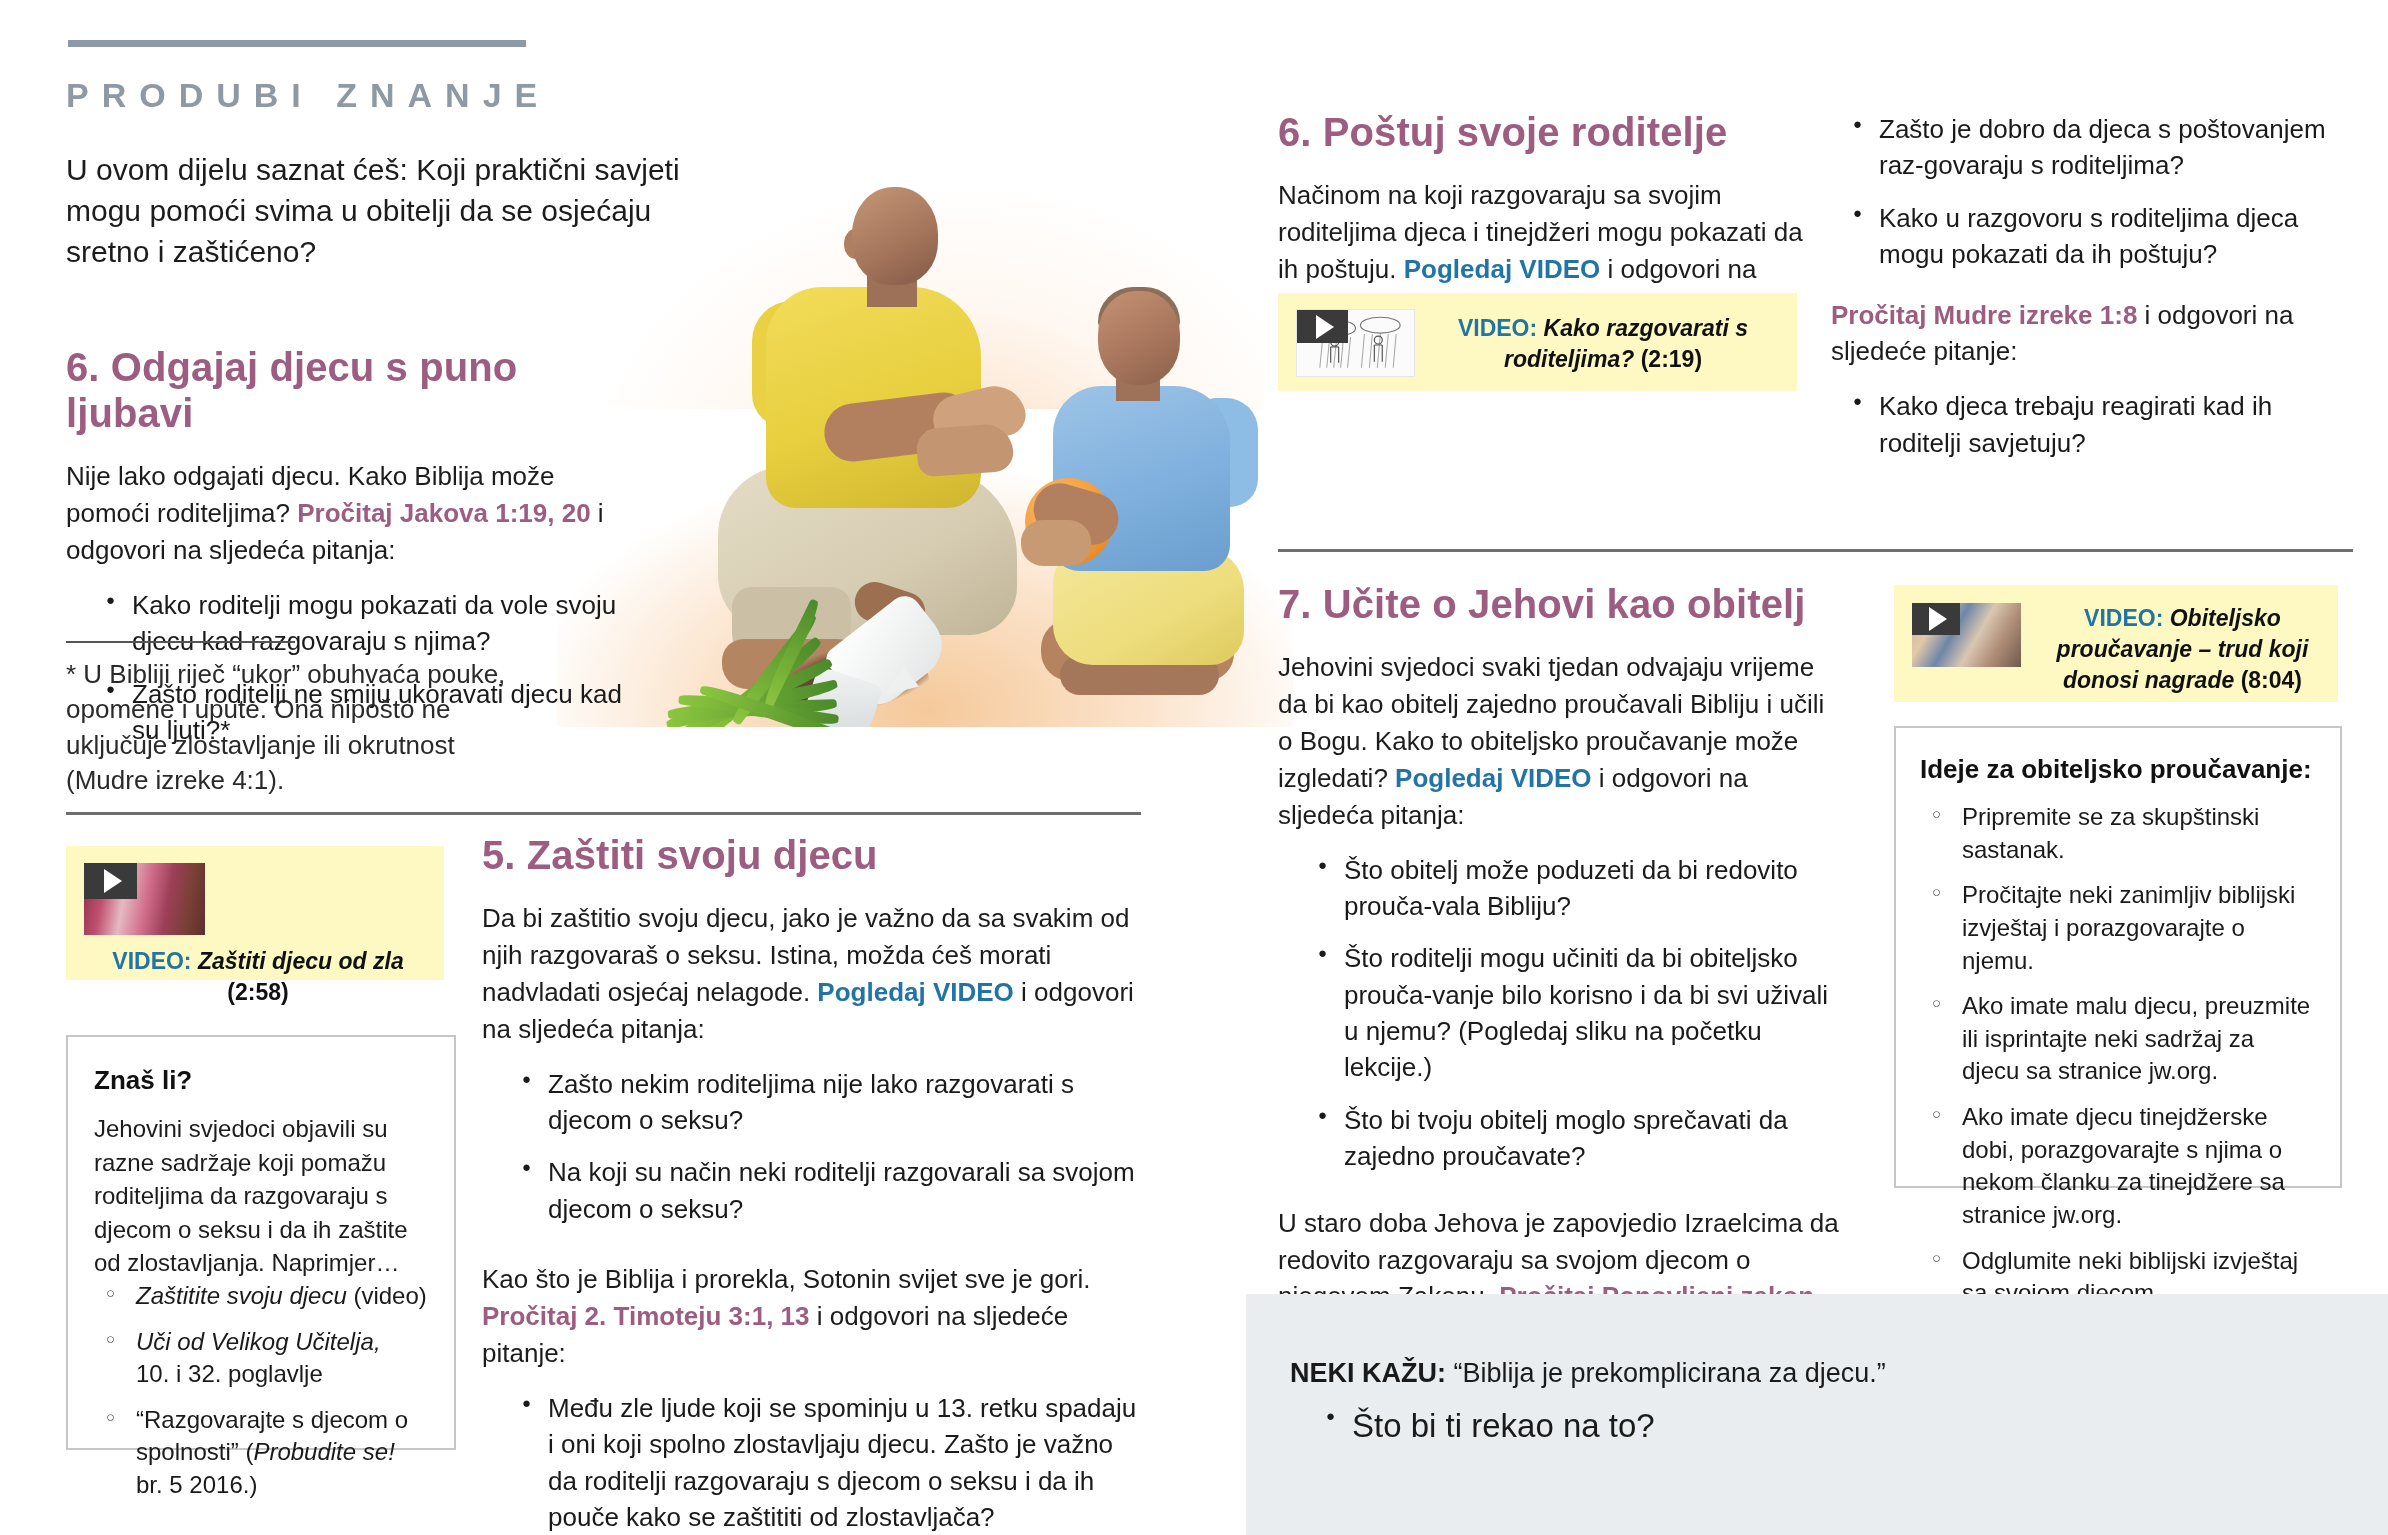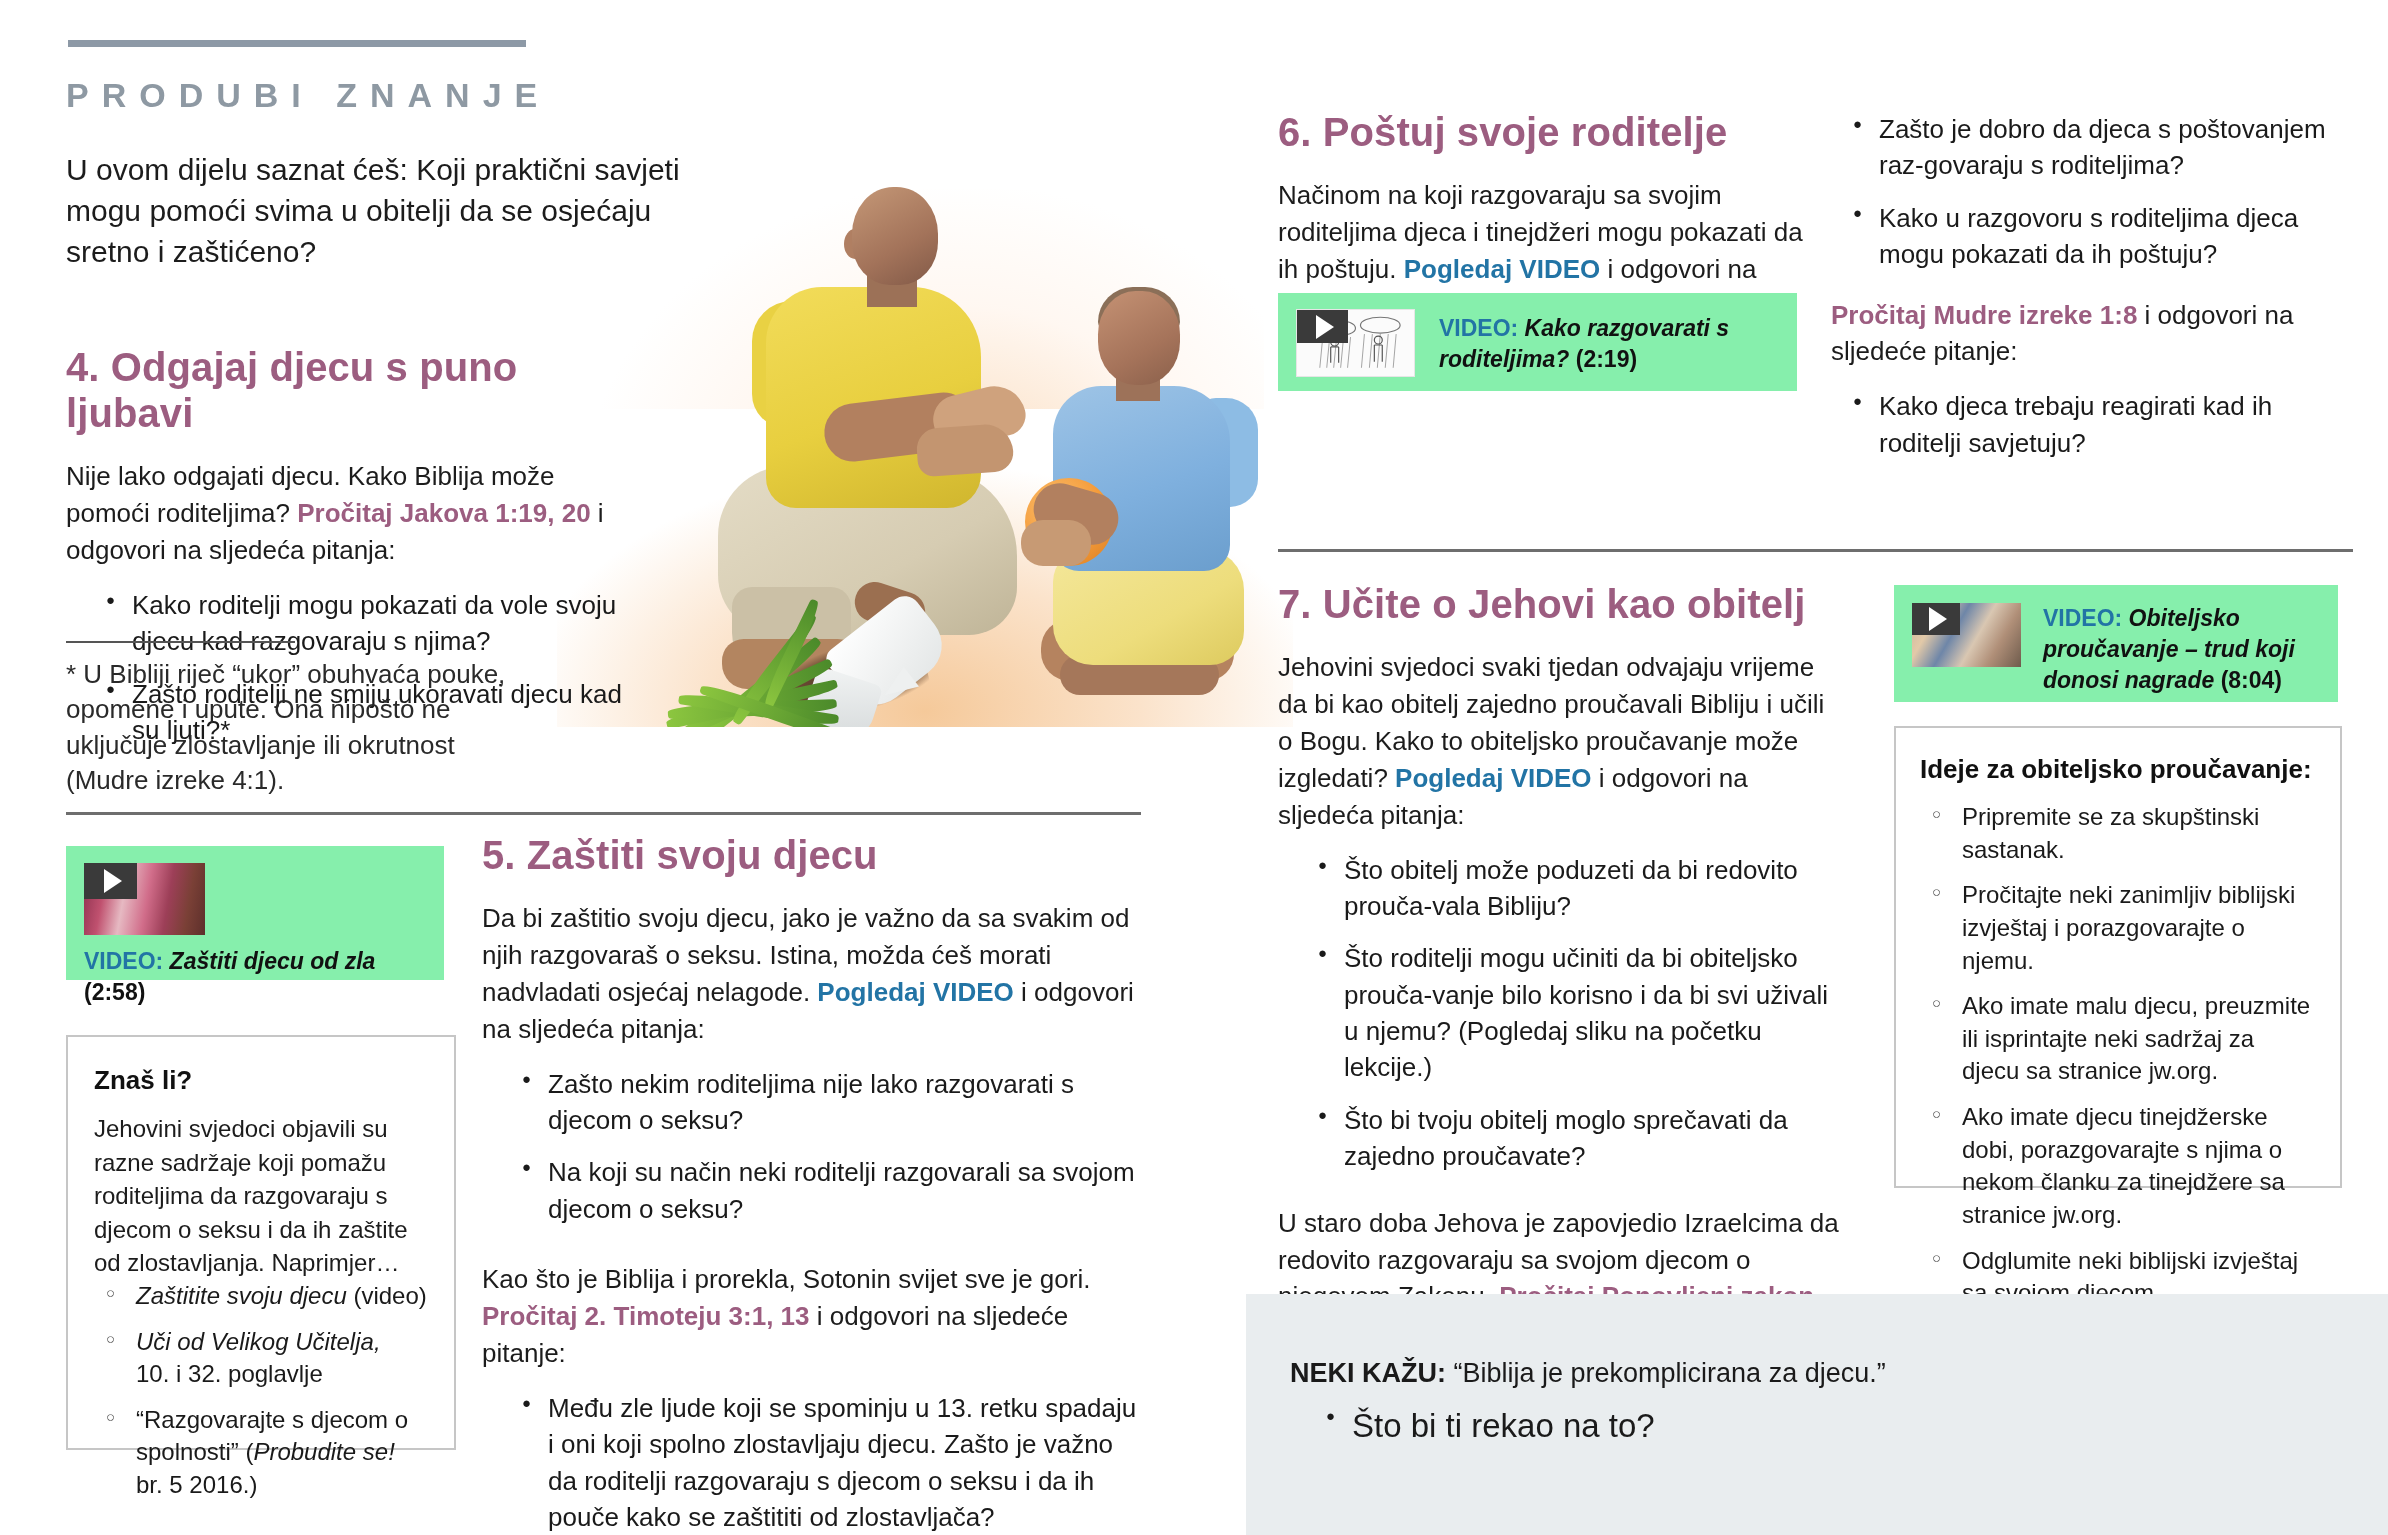--- a/index.html
+++ b/index.html
@@ -85,21 +85,21 @@
   .shard{position:absolute;left:328px;top:597px;width:34px;height:28px;background:#eef0f0;
     clip-path:polygon(0 100%,55% 0,100% 70%);}
   .soil{position:absolute;left:211px;top:577px;width:159px;height:66px;
     background:radial-gradient(ellipse at 55% 50%, #4a3426 0%, #6b4b33 50%, rgba(120,85,60,0) 72%);transform:rotate(-14deg);}
   .leaf{position:absolute;background:linear-gradient(90deg,#8cc63f,#4b8a2a);border-radius:50% 4px 50% 4px;transform-origin:100% 100%;}
 
   
   .rule{position:absolute;height:3px;background:#6e6e6e;}
 
   
-  .vcard{position:absolute;background:#86efac;}
+  .vcard{position:absolute;background:#fef9c3;text-align:center;}
   .vthumb{position:relative;background:#c9c9c9;overflow:hidden;}
   .vthumb .play{position:absolute;left:0;top:0;width:44%;height:50%;background:#3a3a3a;
     display:flex;align-items:center;justify-content:center;}
   .vthumb .play:after{content:"";display:block;border-left:18px solid #fff;border-top:12px solid transparent;
     border-bottom:12px solid transparent;margin-left:4px;}
   .vlabel{font-size:23px;line-height:1.35;font-weight:bold;font-style:italic;color:#111;}
   .vlabel .vk{font-style:normal;color:#2274a5;}
   .vlabel .vt{font-style:normal;}
 
   
@@ -157,21 +157,21 @@
     <div class="leaf" style="left:111px;top:587px;width:167px;height:14px;transform:rotate(-24deg)"></div>
     <div class="leaf" style="left:107px;top:609px;width:175px;height:14px;transform:rotate(-12deg)"></div>
     <div class="leaf" style="left:111px;top:629px;width:169px;height:14px;transform:rotate(-2deg)"></div>
     <div class="leaf" style="left:119px;top:645px;width:161px;height:14px;transform:rotate(9deg)"></div>
     <div class="leaf" style="left:131px;top:537px;width:133px;height:14px;transform:rotate(-52deg)"></div>
     <div class="leaf" style="left:149px;top:521px;width:117px;height:13px;transform:rotate(-64deg)"></div>
     <div class="leaf" style="left:133px;top:661px;width:149px;height:13px;transform:rotate(20deg)"></div>
   </div>
 
   <div style="position:absolute;left:66px;top:344px;width:557px;">
-    <h2 class="sec">4. Odgajaj djecu s puno ljubavi</h2>
+    <h2 class="sec">6. Odgajaj djecu s puno ljubavi</h2>
     <p class="body-text" style="margin:0;"><span>Nije lako odgajati djecu. Kako Biblija može pomoći roditeljima? </span><span class="purple">Pročitaj Jakova 1:19, 20</span><span> i odgovori na sljedeća pitanja:</span></p>
     <ul class="bul">
       <li>Kako roditelji mogu pokazati da vole svoju djecu kad razgovaraju s njima?</li>
       <li>Zašto roditelji ne smiju ukoravati djecu kad su ljuti?*</li>
     </ul>
   </div>
   <div class="rule" style="left:66px;top:641px;width:229px;height:2px;background:#555;"></div>
   <div style="position:absolute;left:66px;top:657px;width:478px;font-size:26px;line-height:1.36;color:#2a2a2a;">* U Bibliji riječ “ukor” obuhvaća pouke, opomene i upute. Ona nipošto ne uključuje zlostavljanje ili okrutnost (Mudre izreke 4:1).</div>
 
   <div class="rule" style="left:66px;top:812px;width:1075px;"></div>

